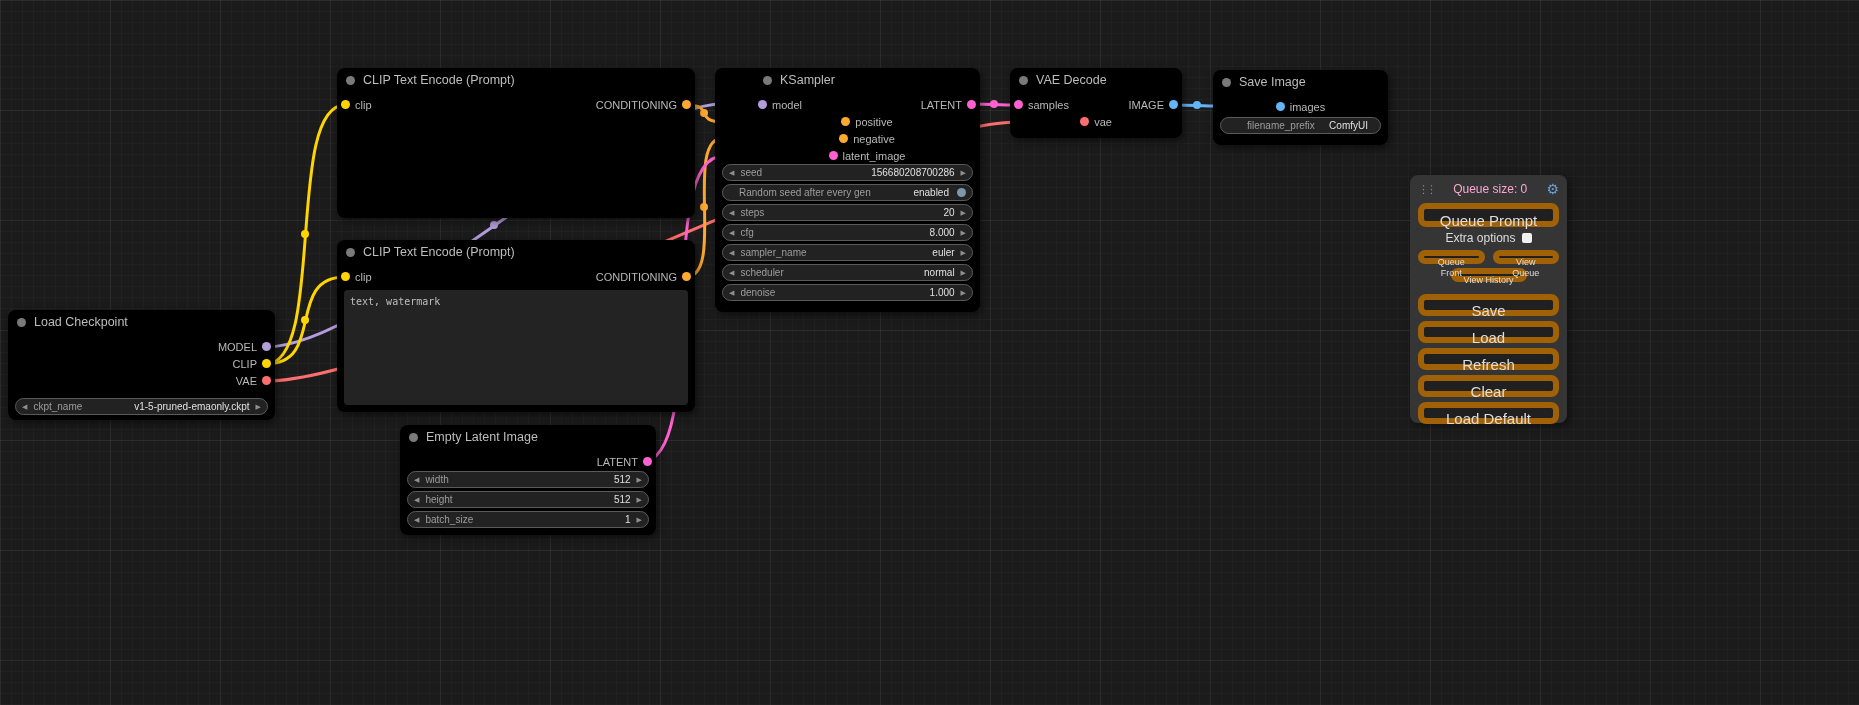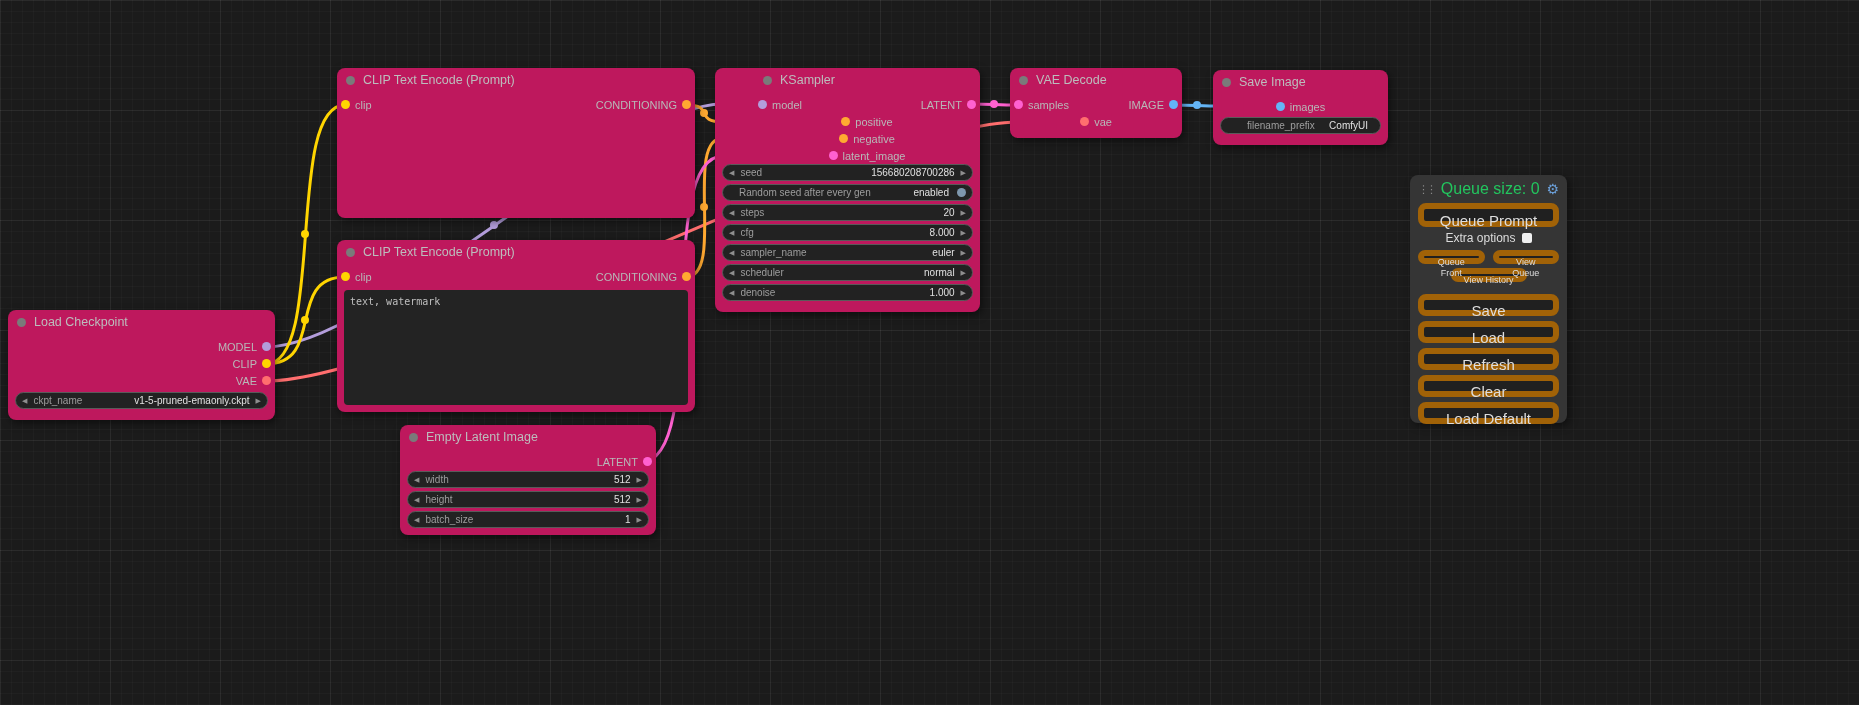--- a/index.html
+++ b/index.html
@@ -6,21 +6,21 @@
   body{width:1859px;height:705px;overflow:hidden;position:relative;background:#1b1b1b;font-family:"Liberation Sans",sans-serif;}
   #canvas{position:absolute;inset:0;
     background-color:#1b1b1b;
     background-image:
       linear-gradient(rgba(255,255,255,0.05) 1px, transparent 1px),
       linear-gradient(90deg, rgba(255,255,255,0.05) 1px, transparent 1px),
       linear-gradient(rgba(255,255,255,0.022) 1px, transparent 1px),
       linear-gradient(90deg, rgba(255,255,255,0.022) 1px, transparent 1px);
     background-size:110px 110px,110px 110px,11px 11px,11px 11px;}
   #wires{position:absolute;left:0;top:0;z-index:1;pointer-events:none;}
-  .node{position:absolute;background:#be185d;border-radius:8px;box-shadow:2px 3px 9px rgba(0,0,0,.5);z-index:2;box-sizing:border-box;}
+  .node{position:absolute;background:#000000;border-radius:8px;box-shadow:2px 3px 9px rgba(0,0,0,.5);z-index:2;box-sizing:border-box;}
   .ntitle{height:24px;display:flex;align-items:center;gap:8px;padding-left:9px;color:#bdbdbd;font-size:12.5px;}
   .tdot{width:9px;height:9px;border-radius:50%;background:#7a7a7a;flex:none;}
   .slots{margin-top:4px;}
   .srow{display:flex;justify-content:center;align-items:center;height:17px;padding:0 4px;}
   .islot,.oslot{display:flex;align-items:center;gap:5px;font-size:11px;color:#b8b8b8;}
   .oslot{margin-left:auto;}
   .pdot{width:9px;height:9px;border-radius:50%;flex:none;background:#888;}
   .wstack{position:absolute;left:7px;right:7px;}
   .widget{position:relative;height:17px;background:#222;border:1px solid #5a5a5a;border-radius:9px;display:flex;align-items:center;padding:0 6px;font-size:10px;box-sizing:border-box;margin-bottom:3px;}
   .arr{color:#8f8f8f;font-size:7px;line-height:1;flex:none;}
@@ -35,21 +35,21 @@
   #node-clip-neg{left:337px;top:240px;width:358px;height:172px;}
   #node-empty-latent{left:400px;top:425px;width:256px;height:110px;}
   #node-ksampler{left:715px;top:68px;width:265px;height:244px;padding-left:39px;}
   #node-vae-decode{left:1010px;top:68px;width:172px;height:70px;}
   #node-save-image{left:1213px;top:70px;width:175px;height:75px;}
   #node-clip-pos .prompt-box,#node-clip-neg .prompt-box{top:50px;}
   
   #menu{position:absolute;left:1410px;top:175px;width:157px;height:248px;background:#353535;border-radius:8px;box-shadow:3px 3px 9px rgba(0,0,0,.45);z-index:3;box-sizing:border-box;padding:6px 8px;}
   .menu-header{display:flex;align-items:center;height:16px;margin-bottom:6px;}
   .drag{color:#8a8a8a;font-size:11px;letter-spacing:-3px;cursor:move;}
-  .qsize{flex:1;text-align:center;color:#22c55e;font-size:16px;}
+  .qsize{flex:1;text-align:center;color:#f9a8d4;font-size:12px;}
   .gear{color:#6b9fd8;font-size:14px;cursor:pointer;}
   .btn{display:block;width:100%;background:#202020;border:6px solid #a16207;border-radius:8px;color:#dedede;text-align:center;box-sizing:border-box;cursor:pointer;font-family:"Liberation Sans",sans-serif;}
   .btn.big{height:24px;line-height:22px;font-size:15px;margin-bottom:4px;}
   .btn.act{height:22px;line-height:20px;font-size:15px;margin-bottom:5px;}
   .extra-row{display:flex;align-items:center;justify-content:center;gap:6px;height:14px;margin:3px 0 5px 0;color:#dcdcdc;font-size:12px;}
   .cbx{width:10px;height:10px;background:#f0f0f0;border-radius:2px;flex:none;}
   .small-row{display:flex;gap:8px;margin-bottom:4px;}
   .btn.small{flex:1;height:13px;line-height:11px;font-size:9px;border-radius:7px;}
   .btn.small.center{flex:none;width:76px;margin:0 auto 12px auto;display:block;}
 </style>
@@ -97,21 +97,21 @@
           <span class="pdot" style="background: rgb(255, 213, 0);"></span>
         </div>
       </div>
     <div class="srow">
         <div class="oslot">
           <span>VAE</span>
           <span class="pdot" style="background: rgb(255, 110, 110);"></span>
         </div>
       </div>
   </div>
-  <div class="wstack" style="top:82px;">
+  <div class="wstack" style="top:88px;">
     <div class="widget">
       <span class="arr">◀</span>
       <span class="wlabel">ckpt_name</span>
       <span class="wvalue">v1-5-pruned-emaonly.ckpt</span>
       <span class="arr">▶</span>
     </div>
   </div>
 </div>
 
 <div class="node" id="node-clip-pos">

